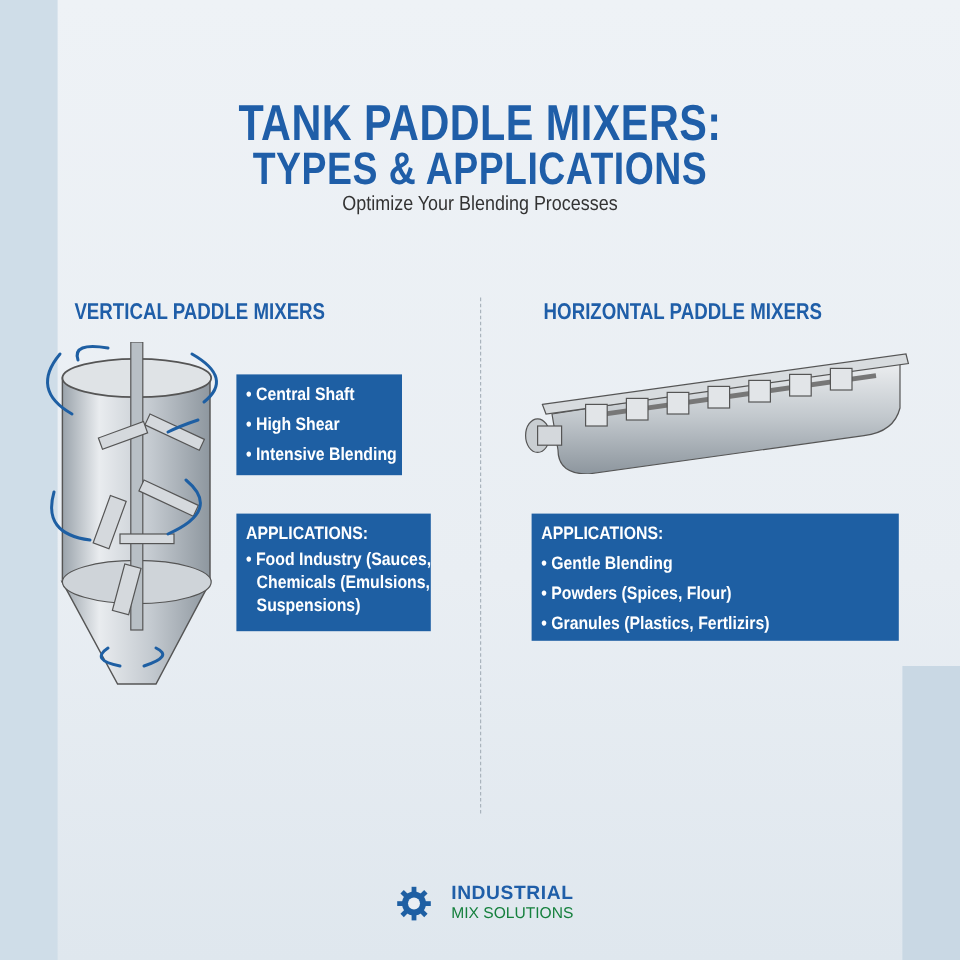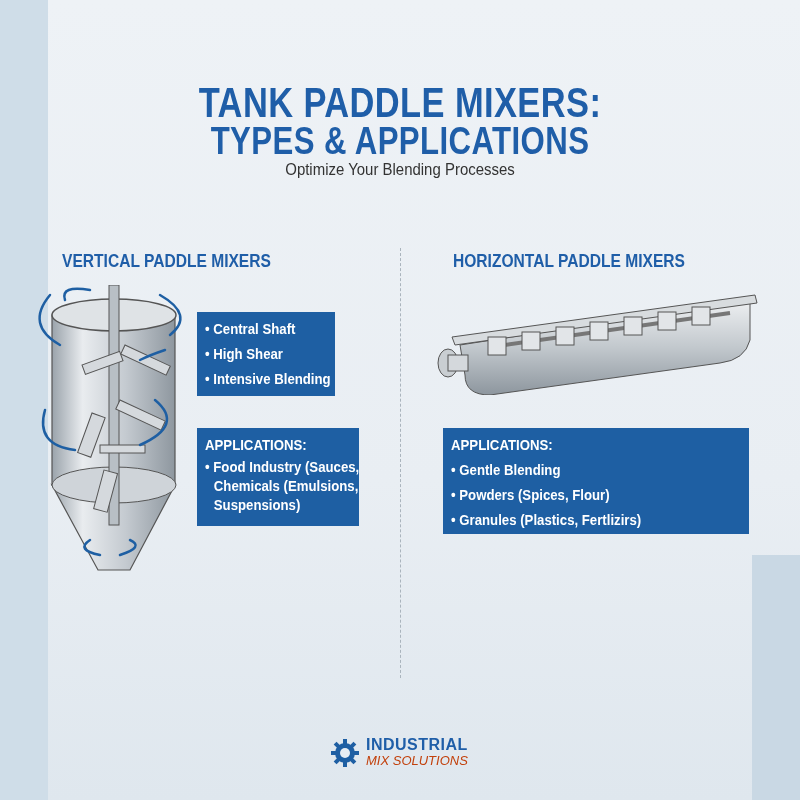--- a/index.html
+++ b/index.html
@@ -15,23 +15,23 @@
   .subtitle{position:absolute;top:160px;left:0;width:800px;text-align:center;
     font-size:17px;color:#333;transform:scaleX(0.88);}
   .divider{position:absolute;left:400px;top:248px;height:430px;border-left:1px dashed #aab4bd;}
   .section-title{position:absolute;top:250px;color:#1f5ea8;font-weight:bold;font-size:19px;
     transform:scaleX(0.82);transform-origin:left;white-space:nowrap;}
   .box{position:absolute;background:#1e5fa3;color:#fff;font-weight:bold;
     font-size:15px;line-height:25px;padding:4px 8px;box-sizing:border-box;}
   .box .row{white-space:nowrap;transform:scaleX(0.88);transform-origin:left;}
   .box .head{font-size:15px;}
   .footer{position:absolute;left:330px;top:737px;display:flex;align-items:center;}
-  .footer .txt{margin-left:6px;color:#1f5ea8;line-height:16px;}
+  .footer .txt{margin-left:16px;color:#1f5ea8;line-height:16px;}
   .f1{font-size:16px;font-weight:bold;letter-spacing:0.5px;}
-  .f2{font-size:13px;color:#c2410c;font-style:italic;}
+  .f2{font-size:13px;color:#15803d;}
 </style>
 </head>
 <body>
 
 <div class="bg-left"></div>
 <div class="bg-right"></div>
 
 <div class="title t1">TANK PADDLE MIXERS:</div>
 <div class="title t2">TYPES &amp; APPLICATIONS</div>
 <div class="subtitle">Optimize Your Blending Processes</div>

